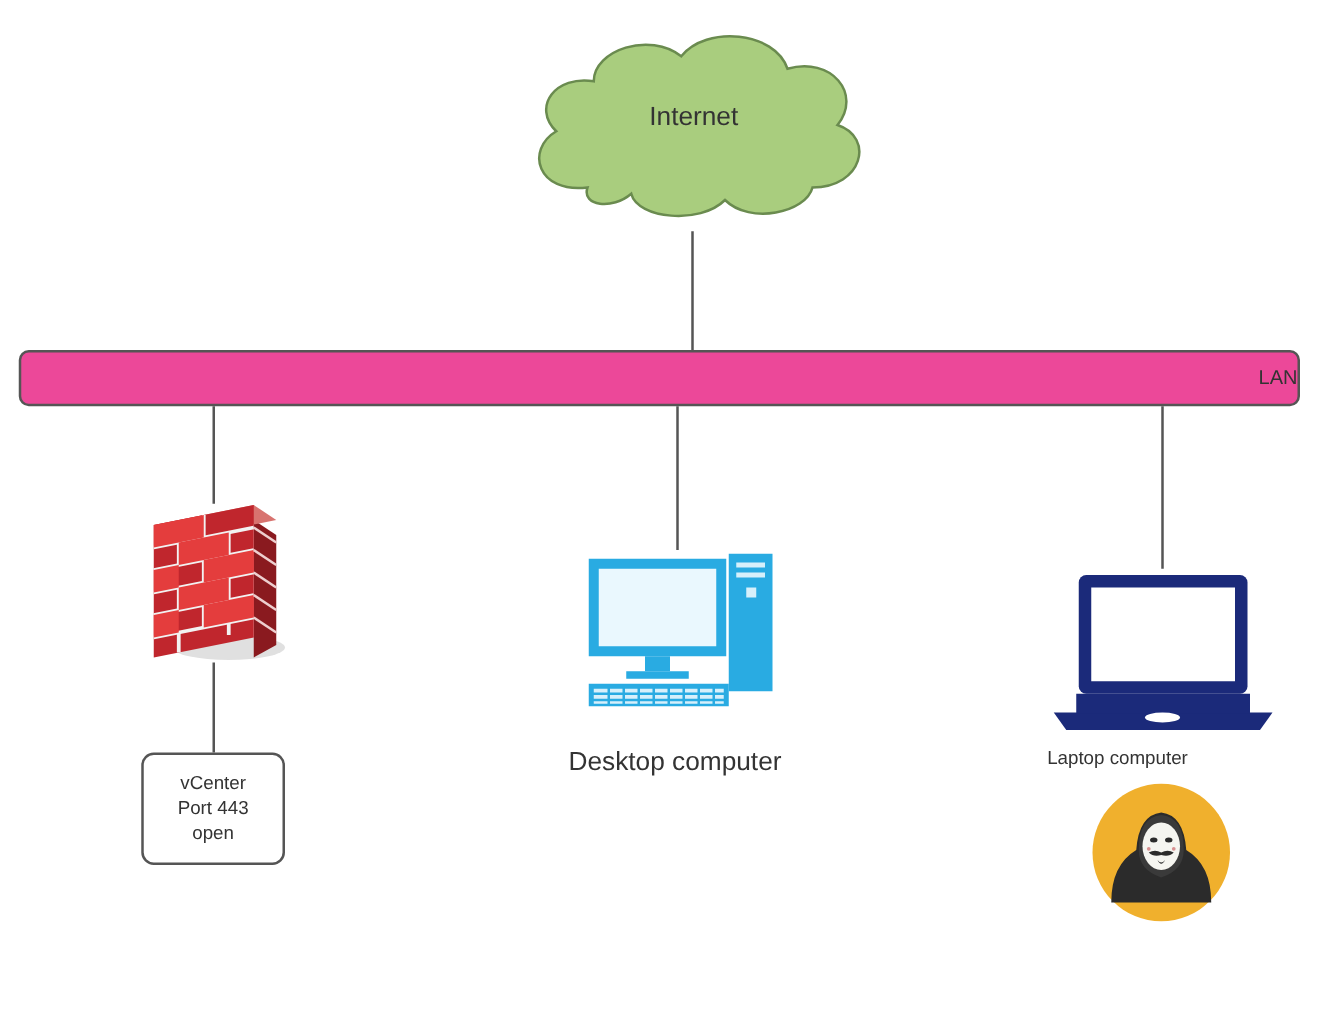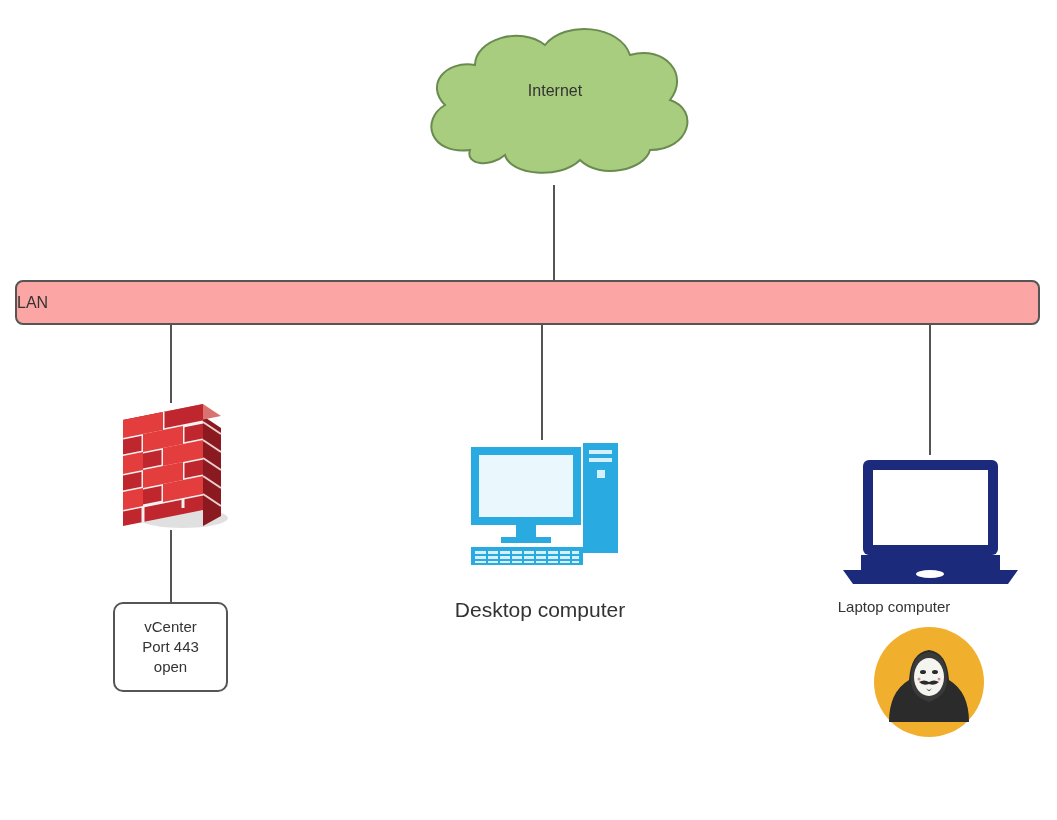--- a/index.html
+++ b/index.html
@@ -6,36 +6,36 @@
   body {
     width: 1057px;
     height: 820px;
     position: relative;
     background: #ffffff;
     font-family: Arial, Helvetica, sans-serif;
     color: #333333;
   }
   .node-label {
     position: absolute;
-    font-size: 16px;
+    font-size: 21px;
     color: #333;
     text-align: center;
   }
   .lan-box {
     position: absolute;
     left: 15px;
     top: 280px;
     width: 1025px;
     height: 45px;
     border: 2px solid #555;
     border-radius: 8px;
-    background: #fca5a5;
+    background: #ec4899;
     display: flex;
     align-items: center;
-    justify-content: flex-start;
+    justify-content: flex-end;
     font-size: 16px;
   }
   .vcenter-box {
     position: absolute;
     left: 113px;
     top: 602px;
     width: 115px;
     height: 90px;
     border: 2px solid #555;
     border-radius: 10px;

